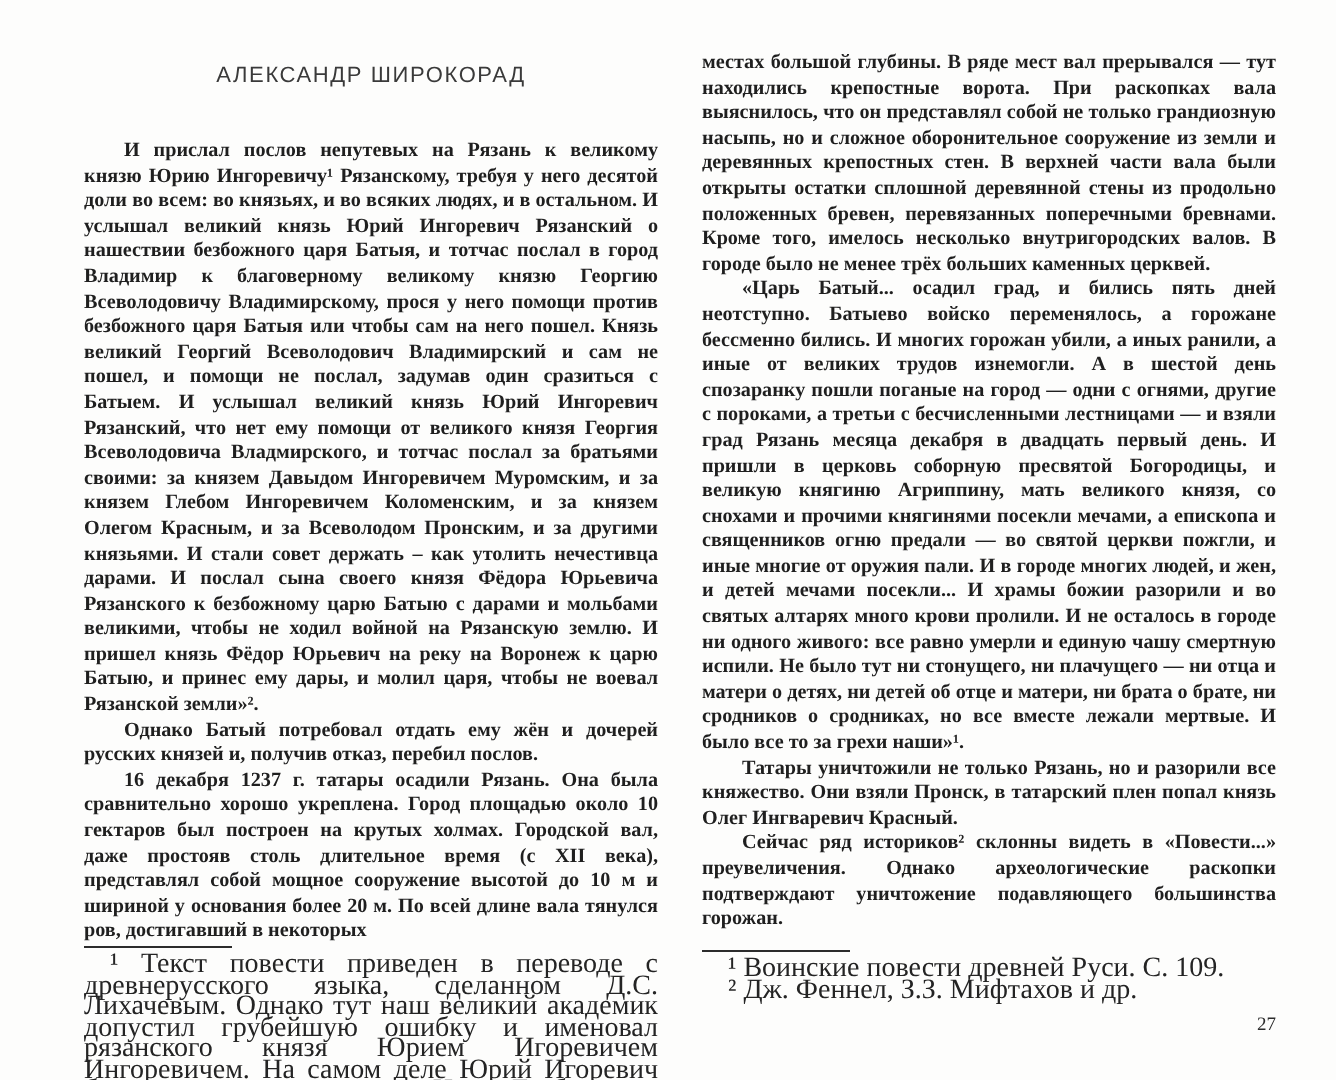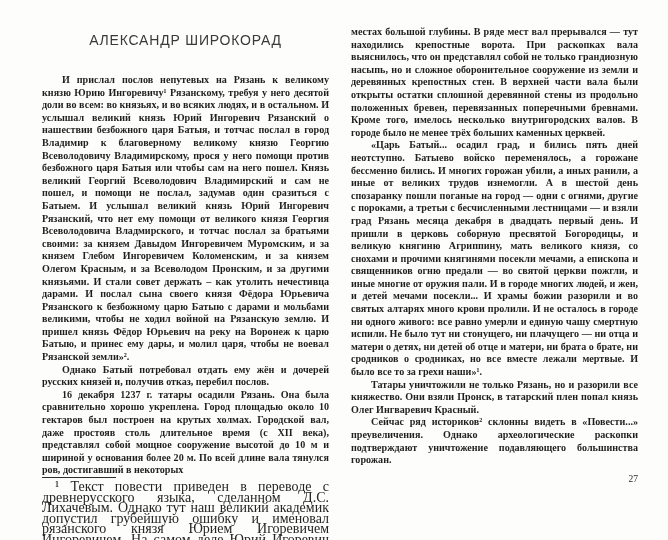--- a/index.html
+++ b/index.html
@@ -28,21 +28,21 @@
     box-sizing: border-box;
     padding-bottom: 22px;
     overflow: hidden;
   }
   .page-left  { left: 42px; }
   .page-right { left: 351px; }
   .page-header {
     margin-top: 32px;
     text-align: center;
     font-family: "Liberation Sans", sans-serif;
-    font-size: 14px;
+    font-size: 11px;
     font-weight: 400;
     letter-spacing: 0.8px;
     color: #3a3a3a;
     white-space: nowrap;
     flex: 0 0 auto;
   }
   .page-body {
     margin-top: 26px;
     font-size: 10.1px;
     line-height: 12.6px;
@@ -95,16 +95,21 @@
     <div class="page-number">19</div>
   </div>
 
   <div class="page page-right">
     <div class="page-body">
       <p class="para noindent">местах большой глубины. В ряде мест вал прерывался — тут находились крепостные ворота. При раскопках вала выяснилось, что он представлял собой не только грандиозную насыпь, но и сложное оборонительное сооружение из земли и деревянных крепостных стен. В верхней части вала были открыты остатки сплошной деревянной стены из продольно положенных бревен, перевязанных поперечными бревнами. Кроме того, имелось несколько внутригородских валов. В городе было не менее трёх больших каменных церквей.</p>
       <p class="para">«Царь Батый... осадил град, и бились пять дней неотступно. Батыево войско переменялось, а горожане бессменно бились. И многих горожан убили, а иных ранили, а иные от великих трудов изнемогли. А в шестой день спозаранку пошли поганые на город — одни с огнями, другие с пороками, а третьи с бесчисленными лестницами — и взяли град Рязань месяца декабря в двадцать первый день. И пришли в церковь соборную пресвятой Богородицы, и великую княгиню Агриппину, мать великого князя, со снохами и прочими княгинями посекли мечами, а епископа и священников огню предали — во святой церкви пожгли, и иные многие от оружия пали. И в городе многих людей, и жен, и детей мечами посекли... И храмы божии разорили и во святых алтарях много крови пролили. И не осталось в городе ни одного живого: все равно умерли и единую чашу смертную испили. Не было тут ни стонущего, ни плачущего — ни отца и матери о детях, ни детей об отце и матери, ни брата о брате, ни сродников о сродниках, но все вместе лежали мертвые. И было все то за грехи наши»¹.</p>
       <p class="para">Татары уничтожили не только Рязань, но и разорили все княжество. Они взяли Пронск, в татарский плен попал князь Олег Ингваревич Красный.</p>
       <p class="para">Сейчас ряд историков² склонны видеть в «Повести...» преувеличения. Однако археологические раскопки подтверждают уничтожение подавляющего большинства горожан.</p>
     </div>
+    <div class="footnote-block">
+      <hr class="fn-sep">
+      <p class="fn">¹ Воинские повести древней Руси. С. 109.</p>
+      <p class="fn">² Дж. Феннел, З.З. Мифтахов и др.</p>
+    </div>
     <div class="page-number">27</div>
   </div>
 
 </div>
 
 </body></html>

